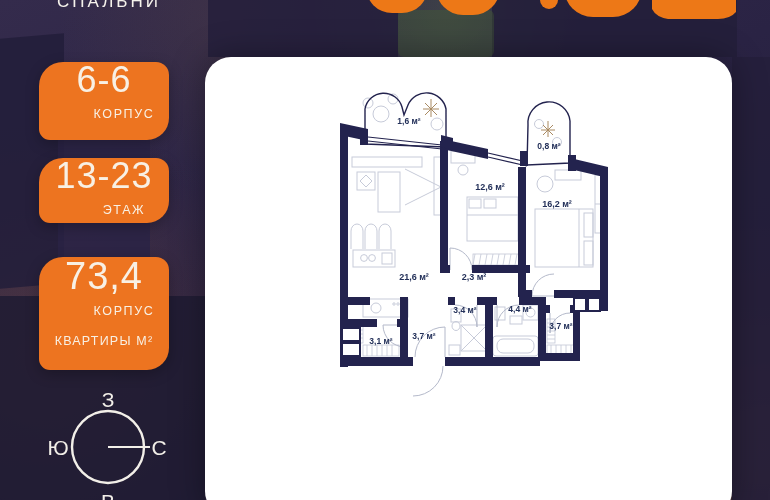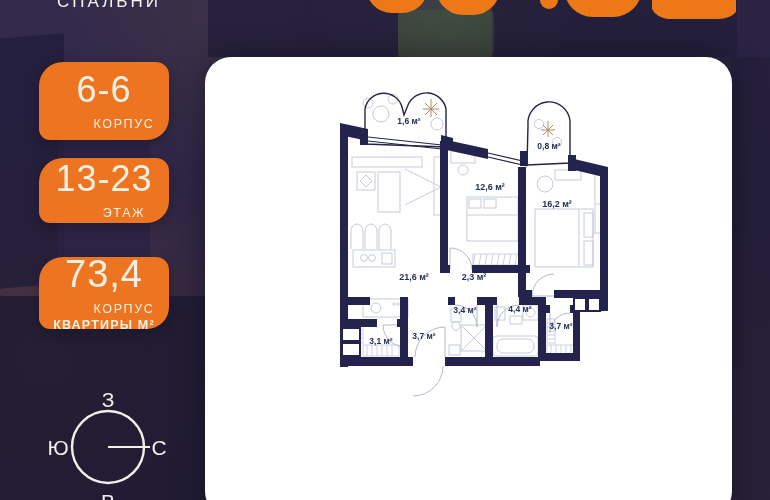--- a/index.html
+++ b/index.html
@@ -33,30 +33,30 @@
     position:absolute; left:57px; top:-8px;
     color:#f6f3ec; font-size:17px; letter-spacing:3px; font-weight:500;
   }
   .headline-art { position:absolute; left:0; top:0; }
 
   
   .badge {
     position:absolute; left:39px; width:130px;
     background:#ED7420; color:#F8F0E4; text-align:center;
     border-radius:24px 13px 22px 11px;
-    display:flex; flex-direction:column; justify-content:center; align-items:center;
+    display:flex; flex-direction:column; justify-content:flex-start; align-items:center;
     box-shadow:0 4px 14px rgba(0,0,0,.25);
   }
   .badge-1 { top:62px;  height:78px; }
   .badge-2 { top:158px; height:65px; }
-  .badge-3 { top:257px; height:72px; }
+  .badge-3 { top:257px; height:113px; }
   .badge .value { font-size:36px; font-weight:500; line-height:1; letter-spacing:1px; }
   .badge-3 .value { font-size:38px; }
   .badge .label { font-size:12.5px; letter-spacing:1.6px; margin-top:9px; font-weight:400;margin-left:40px; }
-  .badge .label2 { font-size:12.5px; letter-spacing:1.2px; margin-top:2px; font-weight:700; }
+  .badge .label2 { font-size:12.5px; letter-spacing:1.2px; margin-top:16px; font-weight:400; }
 
   
   .compass { position:absolute; left:48px; top:387px; }
   .compass text { fill:#f2efe8; font-size:21px; font-family:"Liberation Sans",sans-serif; }
 
   
   .card {
     position:absolute; left:205px; top:57px; width:527px; height:460px;
     background:#ffffff; border-radius:26px;
     box-shadow:0 0 34px rgba(0,0,0,.35);

